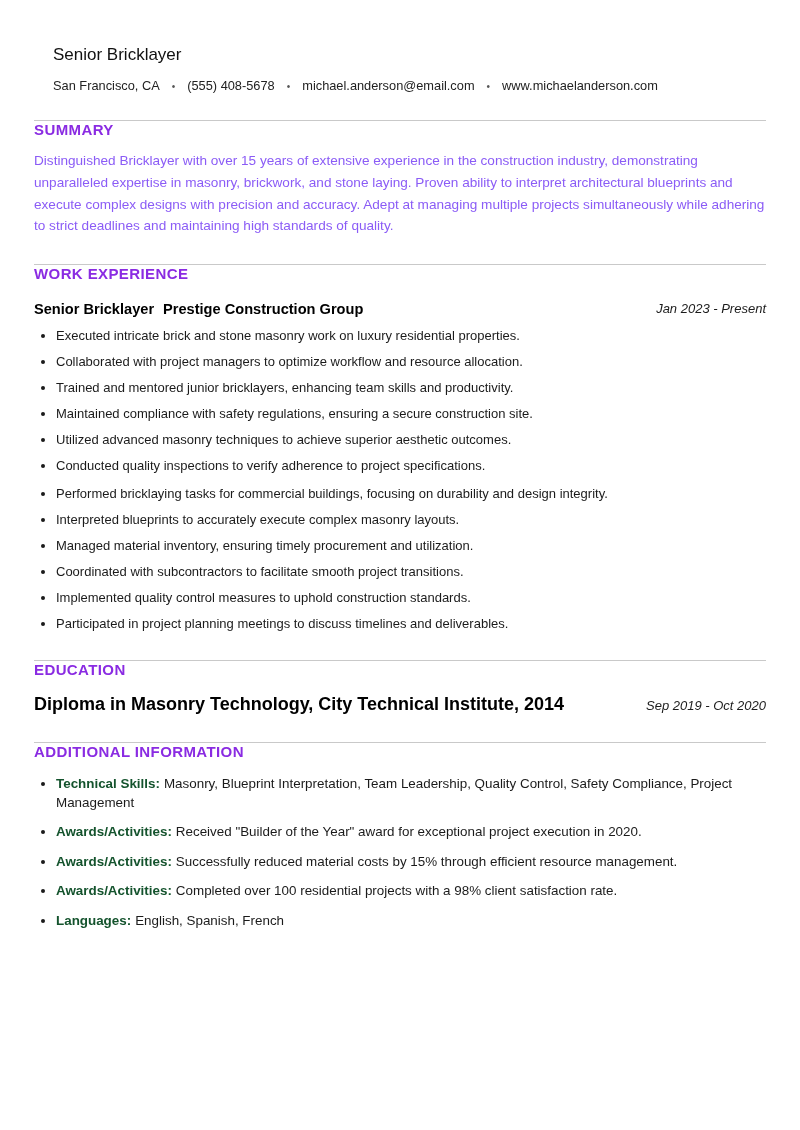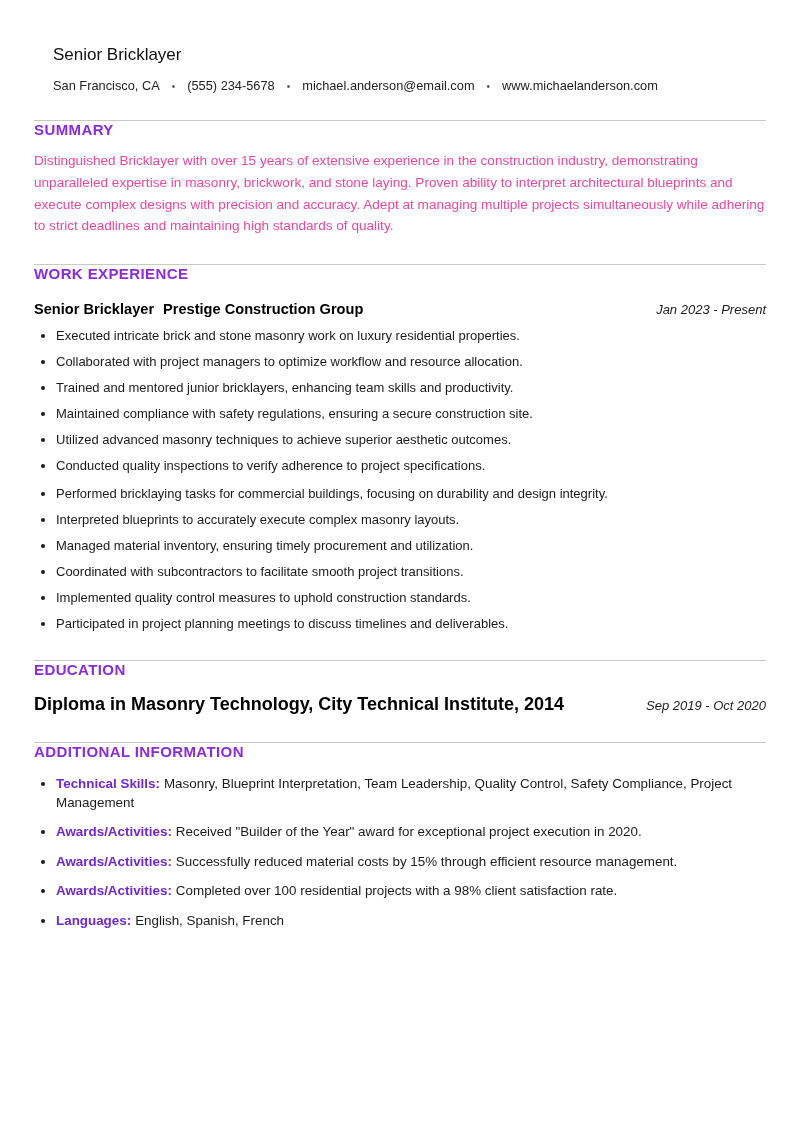--- a/index.html
+++ b/index.html
@@ -24,52 +24,52 @@
   .avatar-initials { color: #ffffff; font-size: 34px; font-weight: 500; letter-spacing: 1px; }
   .header-text { margin-left: 19px; padding-top: 8px; }
   .name { color: var(--accent, #8a2be2); font-size: 33px; font-weight: 800; letter-spacing: 0.5px; margin: 0; line-height: 1.1; }
   .job-title { font-size: 17px; color: #111111; margin-top: 9px; }
   .contact { margin-top: 13px; font-size: 12.8px; color: #222222; display: flex; flex-wrap: wrap; align-items: flex-end; }
   .contact-item + .contact-item::before { content: "•"; margin: 0 12px; color: #555555; font-size: 10px; }
 
   
   .section { border-top: 1px solid #c9c9c9; margin-top: 27px; }
   .section-heading { color: var(--accent, #8a2be2); font-size: 15px; font-weight: 700; letter-spacing: 0.4px; margin: 0; }
-  .summary-text { font-size: 13.6px; line-height: 1.6; margin: 12px 0 0 0; color: #ec4899; }
+  .summary-text { font-size: 13.6px; line-height: 1.6; margin: 12px 0 0 0; color: #8b5cf6; }
 
   
-  .job-header { display: flex; justify-content: space-between; align-items: center; margin-top: 19px; }
+  .job-header { display: flex; justify-content: space-between; align-items: flex-start; margin-top: 19px; }
   .job-name { font-size: 14.6px; font-weight: 700; color: #000000; }
   .company { margin-left: 9px; }
   .dates { font-size: 13px; font-style: italic; color: #1c1c1c; white-space: nowrap; margin-left: 16px; }
   ul.bullets { margin: 10px 0 6px 0; padding-left: 22px; list-style: disc; }
   ul.bullets li { font-size: 13px; line-height: 1.35; margin-bottom: 8.5px; color: #1b1b1b; }
 
   
   .edu-row { display: flex; justify-content: space-between; align-items: baseline; margin-top: 16px; }
   .degree { font-size: 18px; font-weight: 700; color: #000000; }
 
   
   ul.extra { margin: 14px 0 0 0; padding-left: 22px; list-style: disc; }
   ul.extra li { font-size: 13.4px; line-height: 1.45; margin-bottom: 10px; color: #1b1b1b; }
-  ul.extra strong { margin-right: 4px; color: #6d28d9; }
+  ul.extra strong { margin-right: 4px; color: #14532d; }
 </style>
 </head>
 <body>
 
 <div class="page">
 
   <header class="header">
     <div class="header-text">
       <div class="job-title">Senior Bricklayer</div>
       <div class="contact">
 
           <span class="contact-item">San Francisco, CA</span>
 
-          <span class="contact-item">(555) 234-5678</span>
+          <span class="contact-item">(555) 408-5678</span>
 
           <span class="contact-item">michael.anderson@email.com</span>
 
           <span class="contact-item">www.michaelanderson.com</span>
         </div>
     </div>
   </header>
 
   <section class="section">
     <h2 class="section-heading">SUMMARY</h2>

